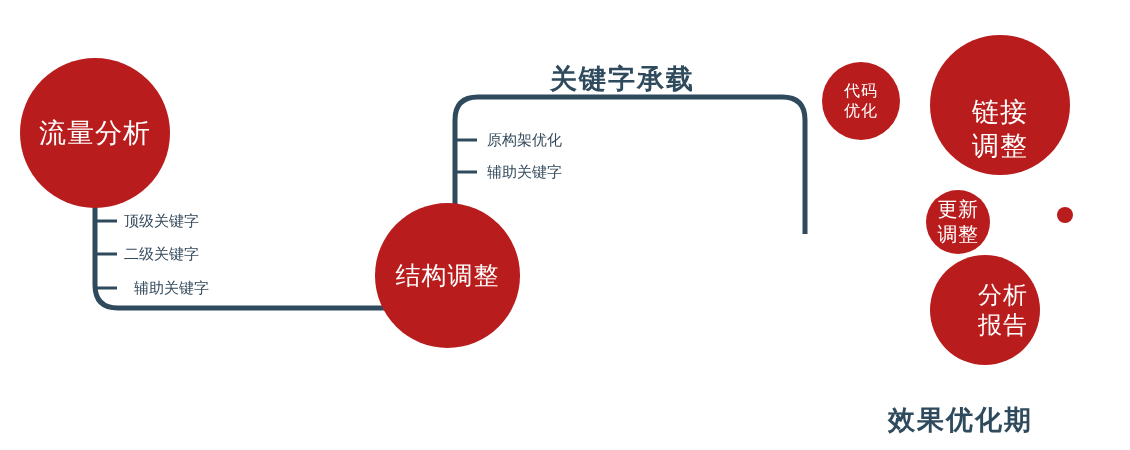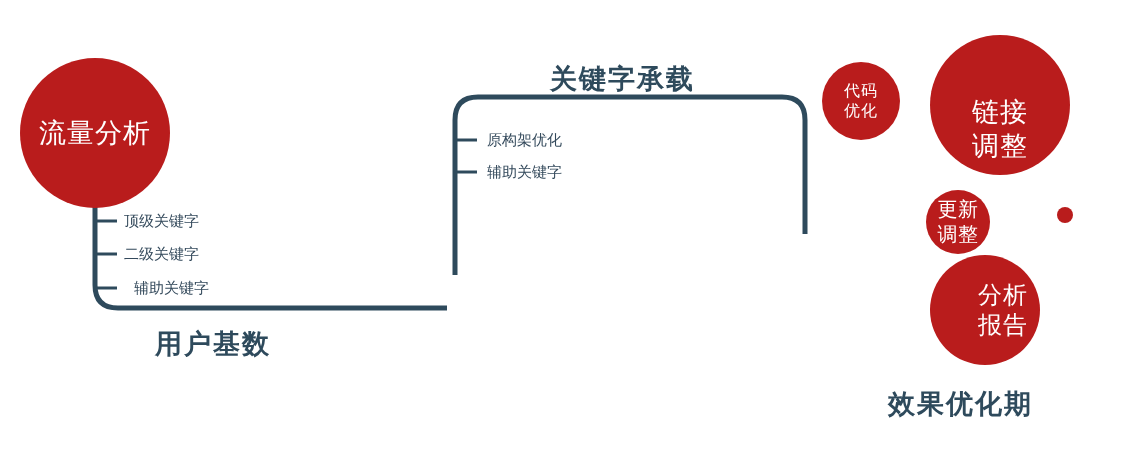--- a/index.html
+++ b/index.html
@@ -53,21 +53,21 @@
     position: absolute;
     color: #2e4a5c;
     font-size: 27px;
     font-weight: 600;
     letter-spacing: 2px;
     z-index: 1;
     white-space: nowrap;
   }
   .lbl-userbase   { left: 155px; top: 326px; }
   .lbl-keyword    { left: 550px; top: 61px; }
-  .caption        { left: 888px; top: 386px; font-weight: 600; }
+  .caption        { left: 888px; top: 402px; font-weight: 600; }
 
   .branch-label {
     position: absolute;
     color: #33495b;
     font-size: 15px;
     font-weight: 400;
     z-index: 1;
     white-space: nowrap;
   }
   .bl-t0 { left: 124px; top: 212px; }
@@ -92,20 +92,23 @@
     <path d="M 95 288 H 117" fill="none" stroke="#2e4a5c" stroke-width="3"></path>
 
     <path d="M 455 140 H 477" fill="none" stroke="#2e4a5c" stroke-width="3"></path>
     <path d="M 455 172 H 477" fill="none" stroke="#2e4a5c" stroke-width="3"></path>
   </svg>
 
   <div class="node n-traffic">
     <span class="node-label">流量分析</span>
   </div>
 
+  <div class="node n-structure">
+    <span class="node-label">结构调整</span>
+  </div>
 
 
   <div class="node n-codeopt">
     <span class="node-label">代码
 优化</span>
   </div>
 
   <div class="node n-linkadjust">
     <span class="node-label">链接
 调整</span>
@@ -116,21 +119,20 @@
 调整</span>
   </div>
 
   <div class="node n-dot"></div>
 
   <div class="node n-report">
     <span class="node-label">分析
 报告</span>
   </div>
 
-  <div class="edge-label lbl-userbase">用户基数</div>
   <div class="edge-label lbl-keyword">关键字承载</div>
 
   <div class="branch-label bl-t0">顶级关键字</div>
   <div class="branch-label bl-t1">二级关键字</div>
   <div class="branch-label bl-t2">辅助关键字</div>
 
   <div class="branch-label bl-s0">原构架优化</div>
   <div class="branch-label bl-s1">辅助关键字</div>
 
   <div class="caption">效果优化期</div>

